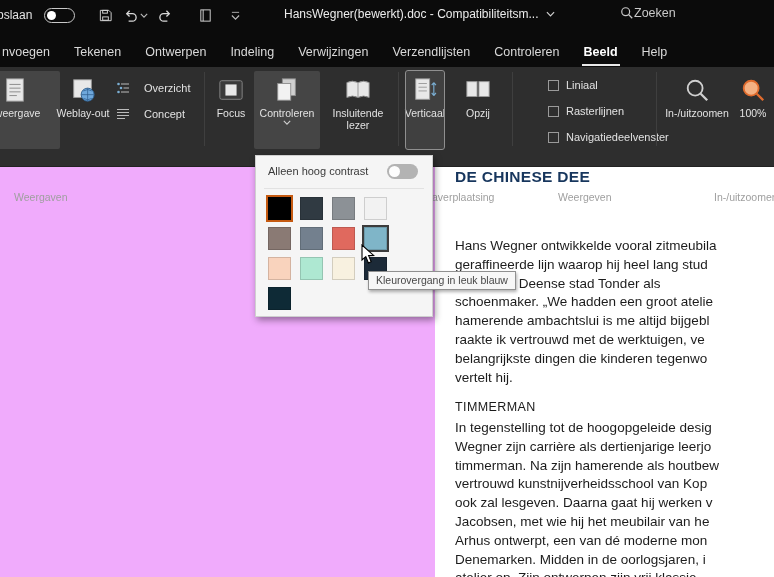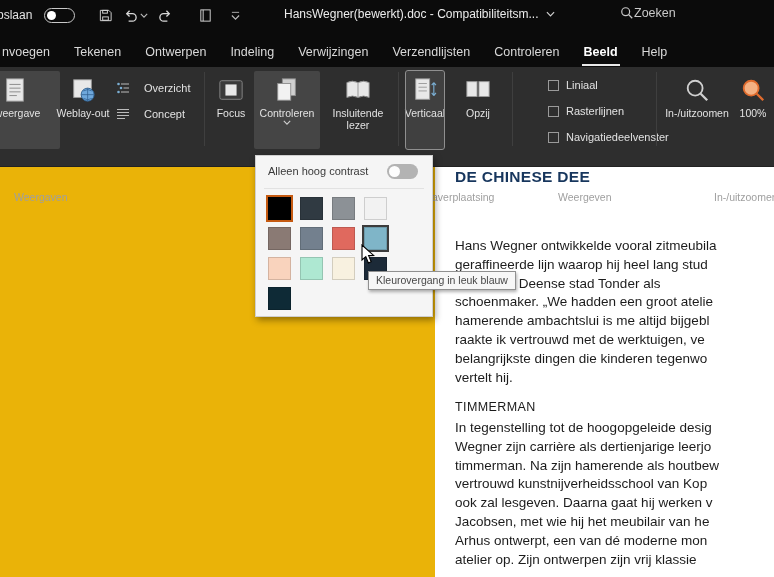--- a/index.html
+++ b/index.html
@@ -55,21 +55,21 @@
   .docarea{position:absolute;left:0;top:167px;width:774px;height:410px;background:#40748E;}
   .page{position:absolute;left:435px;top:0;width:360px;height:411px;background:#ffffff;}
   .doc-heading{position:absolute;left:20px;top:1px;font-size:15.5px;font-weight:bold;letter-spacing:.3px;color:#17365d;white-space:nowrap;}
   .para{position:absolute;left:20px;}
   .tl{white-space:nowrap;font-size:13.5px;line-height:18.8px;color:#1c1c1c;}
   .subhead{position:absolute;left:20px;top:233px;font-size:12.5px;letter-spacing:.4px;color:#1a1a1a;white-space:nowrap;}
 </style>
 </head>
 <body>
 
-<div class="docarea" style="background: #eab308;">
+<div class="docarea" style="background: #f0abfc;">
   <div class="page">
     <div class="doc-heading">DE CHINESE DEE</div>
     <div class="para" style="top:70px">
       <div class="tl">Hans Wegner ontwikkelde vooral zitmeubila</div>
       <div class="tl">geraffineerde lijn waarop hij heel lang stud</div>
       <div class="tl">oren in de Deense stad Tonder als</div>
       <div class="tl">schoenmaker. „We hadden een groot atelie</div>
       <div class="tl">hamerende ambachtslui is me altijd bijgebl</div>
       <div class="tl">raakte ik vertrouwd met de werktuigen, ve</div>
       <div class="tl">belangrijkste dingen die kinderen tegenwo</div>
@@ -77,20 +77,21 @@
     </div>
     <div class="subhead">TIMMERMAN</div>
     <div class="para" style="top:252px">
       <div class="tl">In tegenstelling tot de hoogopgeleide desig</div>
       <div class="tl">Wegner zijn carrière als dertienjarige leerjo</div>
       <div class="tl">timmerman. Na zijn hamerende als houtbew</div>
       <div class="tl">vertrouwd kunstnijverheidsschool van Kop</div>
       <div class="tl">ook zal lesgeven. Daarna gaat hij werken v</div>
       <div class="tl">Jacobsen, met wie hij het meubilair van he</div>
       <div class="tl">Arhus ontwerpt, een van dé moderne mon</div>
+      <div class="tl">Denemarken. Midden in de oorlogsjaren, i</div>
       <div class="tl">atelier op. Zijn ontwerpen zijn vrij klassie</div>
     </div>
   </div>
 </div>
 
 <div class="topbar">
   <span class="ts-label">pslaan</span>
   <div class="ts-toggle">
       <div class="knob"></div>
     </div>

